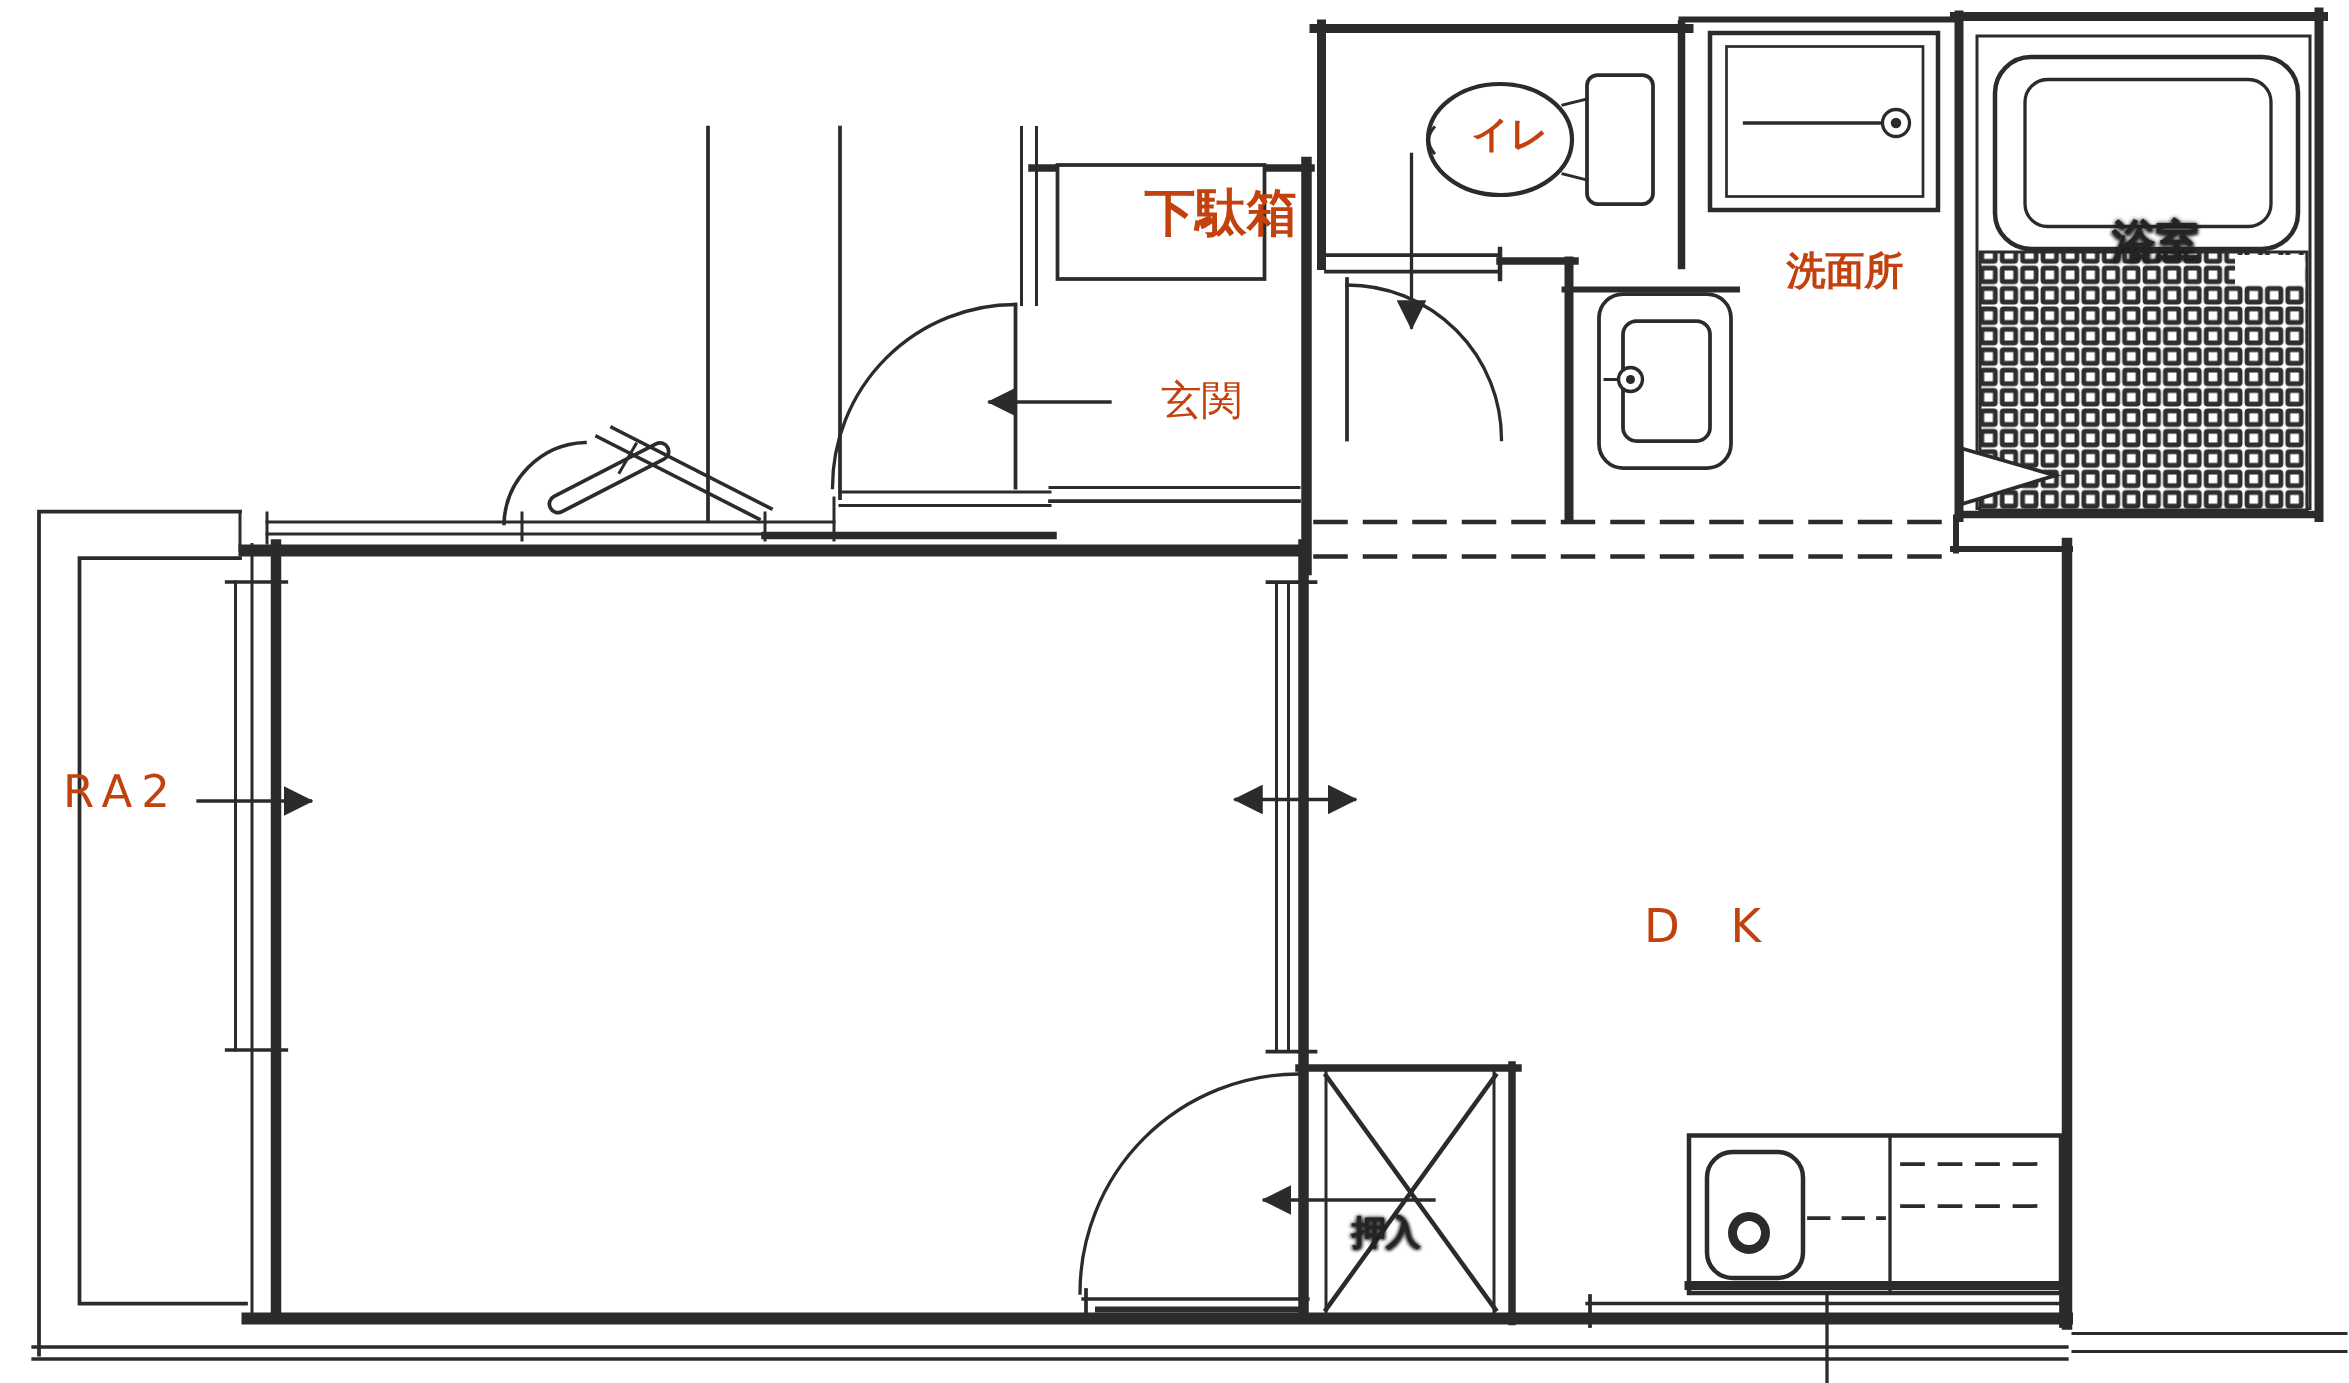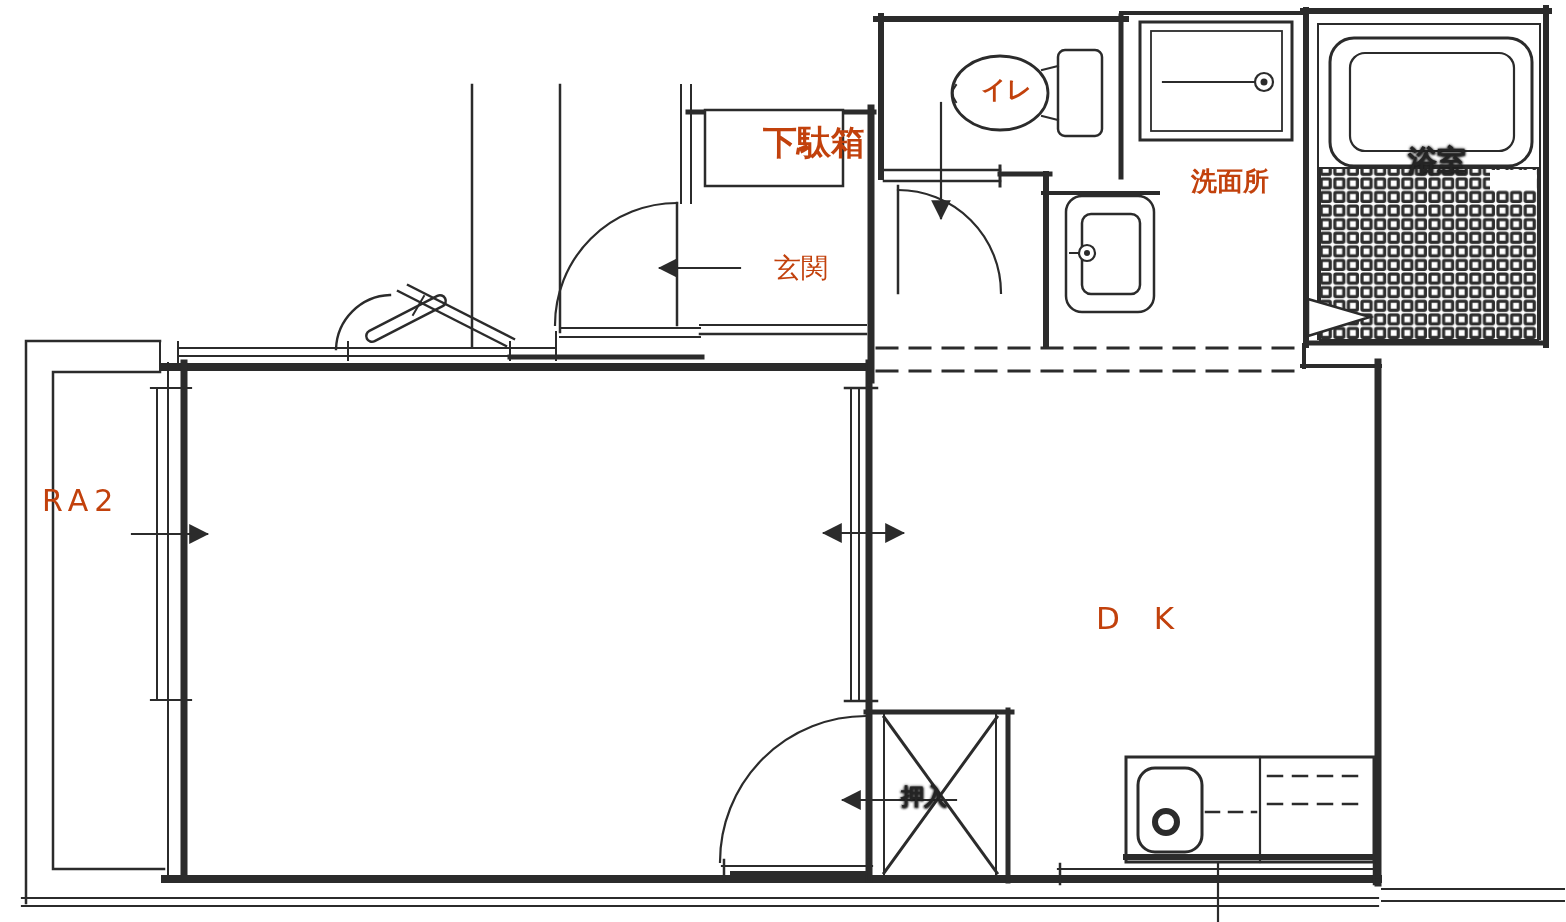--- a/index.html
+++ b/index.html
@@ -7,23 +7,23 @@
     position:relative;width:1566px;height:922px;background:#fff;overflow:hidden;
     font-family:"DejaVu Sans",sans-serif;color:#1e1e1e;
   }
   .plan svg{position:absolute;left:0;top:0;}
   .lbl{position:absolute;white-space:nowrap;color:#c2410c;line-height:1;}
   .lbl-shoe{left:703px;top:125px;width:168px;text-align:center;font-size:34px;font-weight:600;padding-left:27px;}
   .lbl-genkan{left:774px;top:254px;font-size:27px;font-weight:400;}
   .lbl-toilet{left:981px;top:77px;font-size:25px;font-weight:600;}
   .lbl-wash{left:1170px;top:168px;font-size:26px;font-weight:600;margin-left:21px;}
   .lbl-bath{left:1408px;top:146px;font-size:29px;font-weight:700;z-index:3;}
-  .lbl-ra2{left:42px;top:486px;font-size:30px;letter-spacing:6px;font-weight:500;}
+  .lbl-ra2{left:42px;top:514px;font-size:30px;letter-spacing:6px;font-weight:500;}
   .lbl-dk{left:1096px;top:603px;font-size:31px;letter-spacing:12px;font-weight:500;text-align:center;}
-  .lbl-oshiire{left:901px;top:785px;font-size:23px;font-weight:700;z-index:3;}
+  .lbl-oshiire{left:901px;top:811px;font-size:23px;font-weight:700;z-index:3;}
   .smudge{color:#242424;text-shadow:0 0 3px rgba(30,30,30,.95),1px 1px 2px rgba(30,30,30,.85),-1px 1px 2px rgba(30,30,30,.6);}
 </style>
 </head>
 <body>
 
 <div class="plan">
 
 <svg width="1566" height="922" viewBox="0 0 1566 922">
   <defs>
     <marker id="ah" viewBox="0 0 10 10" refX="9" refY="5" markerWidth="9" markerHeight="9" orient="auto-start-reverse">

